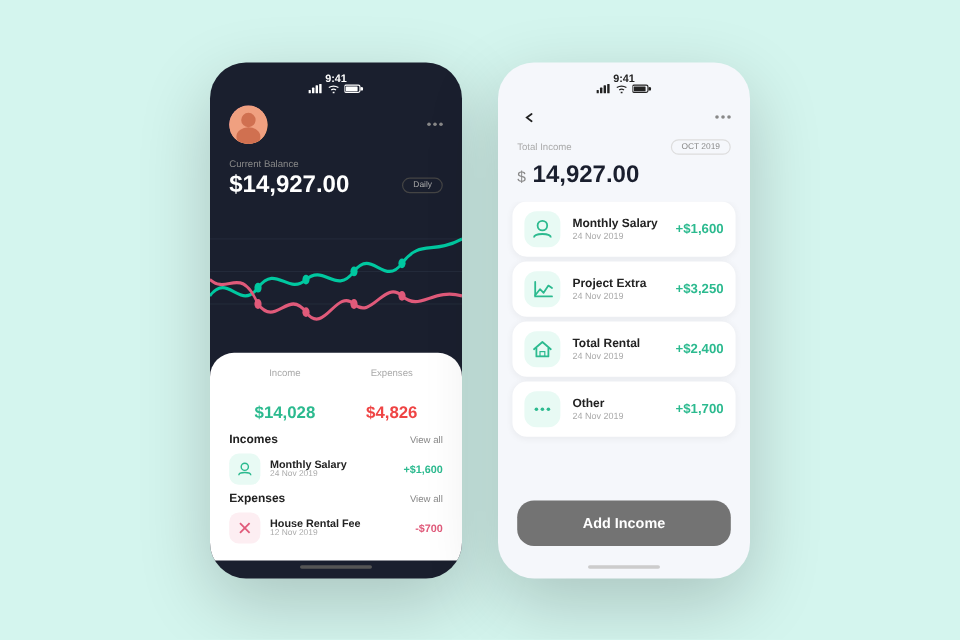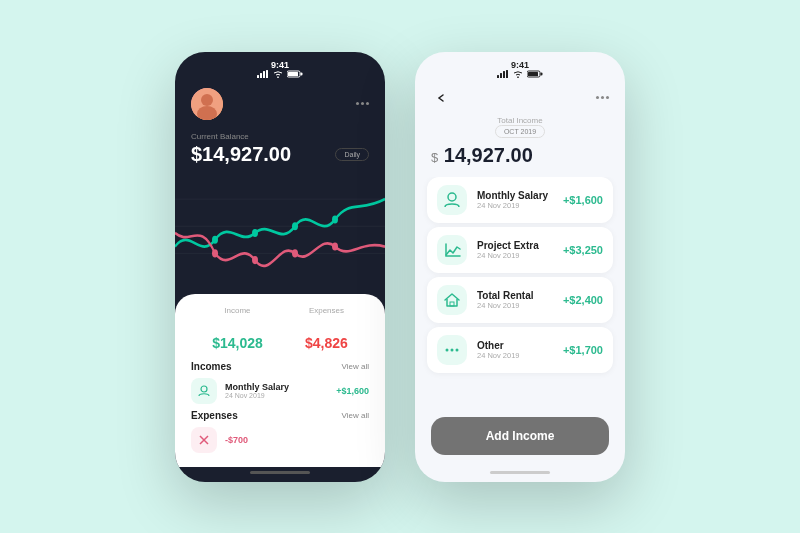--- a/index.html
+++ b/index.html
@@ -376,20 +376,24 @@
       <span class="section-title">Expenses</span>
       <span class="view-all">View all</span>
     </div>
 
     <div class="expense-item">
       <div class="item-icon" style="background:#fdeef2;">
         <svg viewBox="0 0 14 14" fill="none">
           <path d="M3 3 L11 11 M11 3 L3 11" stroke="#e05a7a" stroke-width="1.5"></path>
         </svg>
       </div>
+      <div class="item-info">
+        <div class="item-name">House Rental Fee</div>
+        <div class="item-date">12 Nov 2019</div>
+      </div>
       <div class="item-amount-red">-$700</div>
     </div>
   </div>
   <div class="home-indicator"></div>
 </div>
 
 <div class="phone phone-light">
 
   <div class="status-bar">
     <span>9:41</span>
@@ -419,21 +423,21 @@
         <path d="M7 2 L3 5 L7 8" stroke="#222" stroke-width="1.5" fill="none" stroke-linecap="round"></path>
       </svg>
     </div>
     <div class="three-dots">
       <div class="dot" style="background:#888;"></div>
       <div class="dot" style="background:#888;"></div>
       <div class="dot" style="background:#888;"></div>
     </div>
   </div>
 
-  <div style="padding: 0 16px 2px; display:flex; justify-content:space-between; align-items:center;flex-direction:column;">
+  <div style="padding: 0 16px 2px; display:flex; justify-content:space-between; align-items:center;">
     <span class="total-income-label" style="padding:0;">Total Income</span>
     <div class="period-badge-light">OCT 2019</div>
   </div>
 
   <div style="padding: 4px 16px 10px; font-size:20px; font-weight:700; color:#1a1f2e;">
     <span style="font-size:13px; font-weight:400; color:#888;">$</span><span> 14,927.00</span>
   </div>
 
   <div class="income-list">
 

